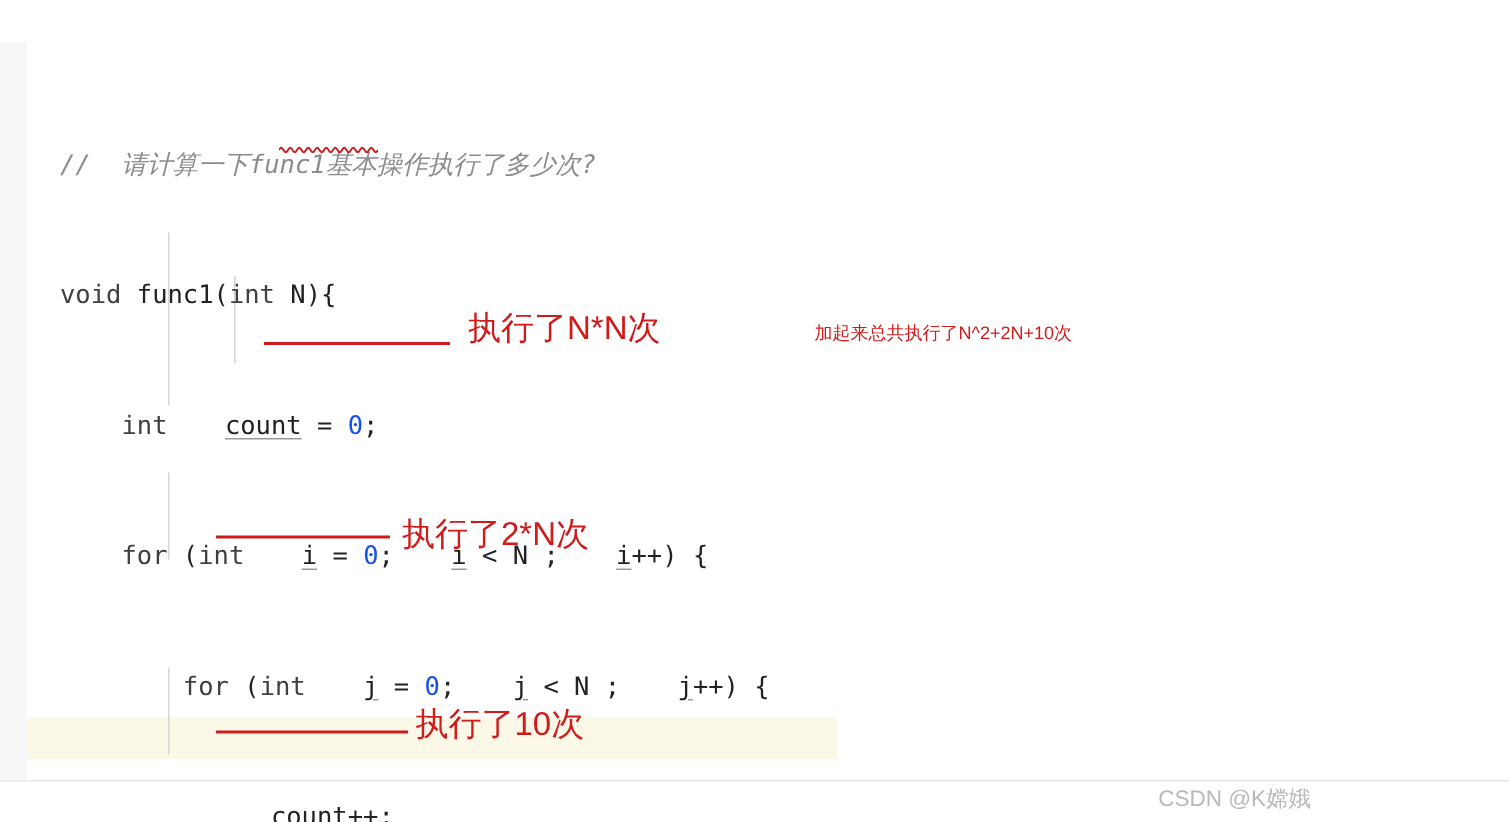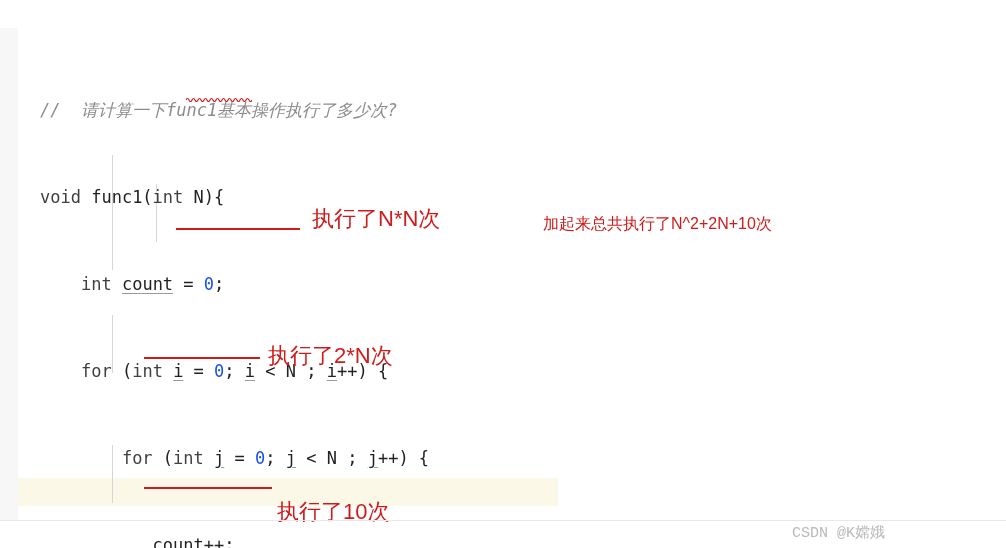--- a/index.html
+++ b/index.html
@@ -62,58 +62,59 @@
   .kw { color: #404040; }
   .num { color: #1750eb; }
   .cmt {
     color: #8c8c8c;
     font-style: italic;
   }
   .var-u {
     text-decoration: underline;
     text-decoration-color: #9a9a9a;
     text-underline-offset: 3px;
+    margin-left: 28px;
   }
   
   .iguide {
     position: absolute;
     width: 1px;
     background: #d6d6d6;
   }
   
   .anno {
     position: absolute;
     color: #d01b1b;
     font-family: "Liberation Sans", sans-serif;
     font-size: 22px;
     white-space: nowrap;
   }
   .anno-big {
-    font-size: 16px;
+    font-size: 12px;
   }
   
   .uline {
     position: absolute;
     height: 2px;
     background: #d01b1b;
   }
   
   .squig {
     position: absolute;
     height: 6px;
     overflow: hidden;
   }
   .squig svg { display: block; }
   .watermark {
     position: absolute;
-    right: 12px;
+    right: 23px;
     bottom: 6px;
     font-size: 15px;
     color: #b9b9b9;
-    font-family: Liberation Mono, monospace;
+    font-family: Liberation Sans, sans-serif;
     white-space: nowrap;
     text-align: center;
   }
   .bottom-rule {
     position: absolute;
     left: 0;
     top: 520px;
     width: 1006px;
     height: 1px;
     background: #e8e8e8;
@@ -157,17 +158,17 @@
     </svg>
   </div>
 
   <div class="uline" style="left:176px; top:228px; width:124px;"></div>
   <div class="uline" style="left:144px; top:357px; width:116px;"></div>
   <div class="uline" style="left:144px; top:487px; width:128px;"></div>
 
   <div class="anno" style="left:312px; top:204px;">执行了N*N次</div>
   <div class="anno anno-big" style="left:543px; top:214px;">加起来总共执行了N^2+2N+10次</div>
   <div class="anno" style="left:268px; top:341px;text-align:center;">执行了2*N次</div>
-  <div class="anno" style="left:277px; top:468px;margin-top:29px;">执行了10次</div>
+  <div class="anno" style="left:277px; top:468px;">执行了10次</div>
 
   <div class="bottom-rule"></div>
   <div class="watermark">CSDN @K嫦娥</div>
 </div>
 
 </body></html>

